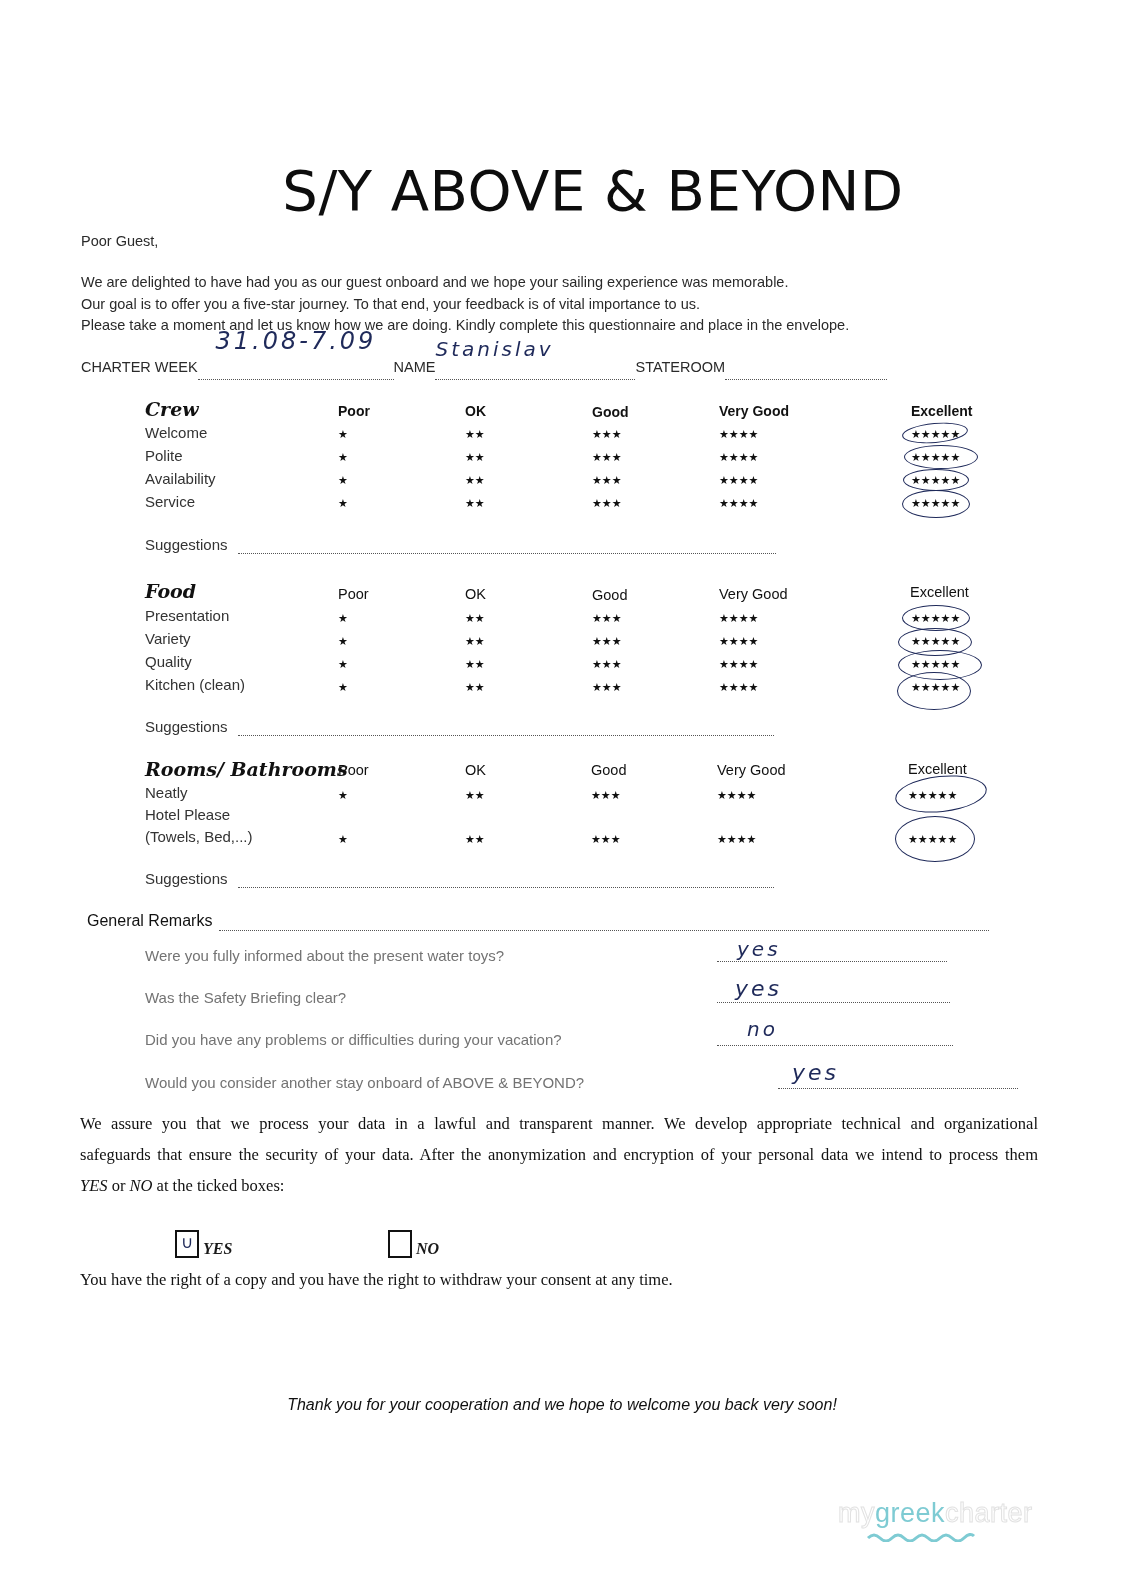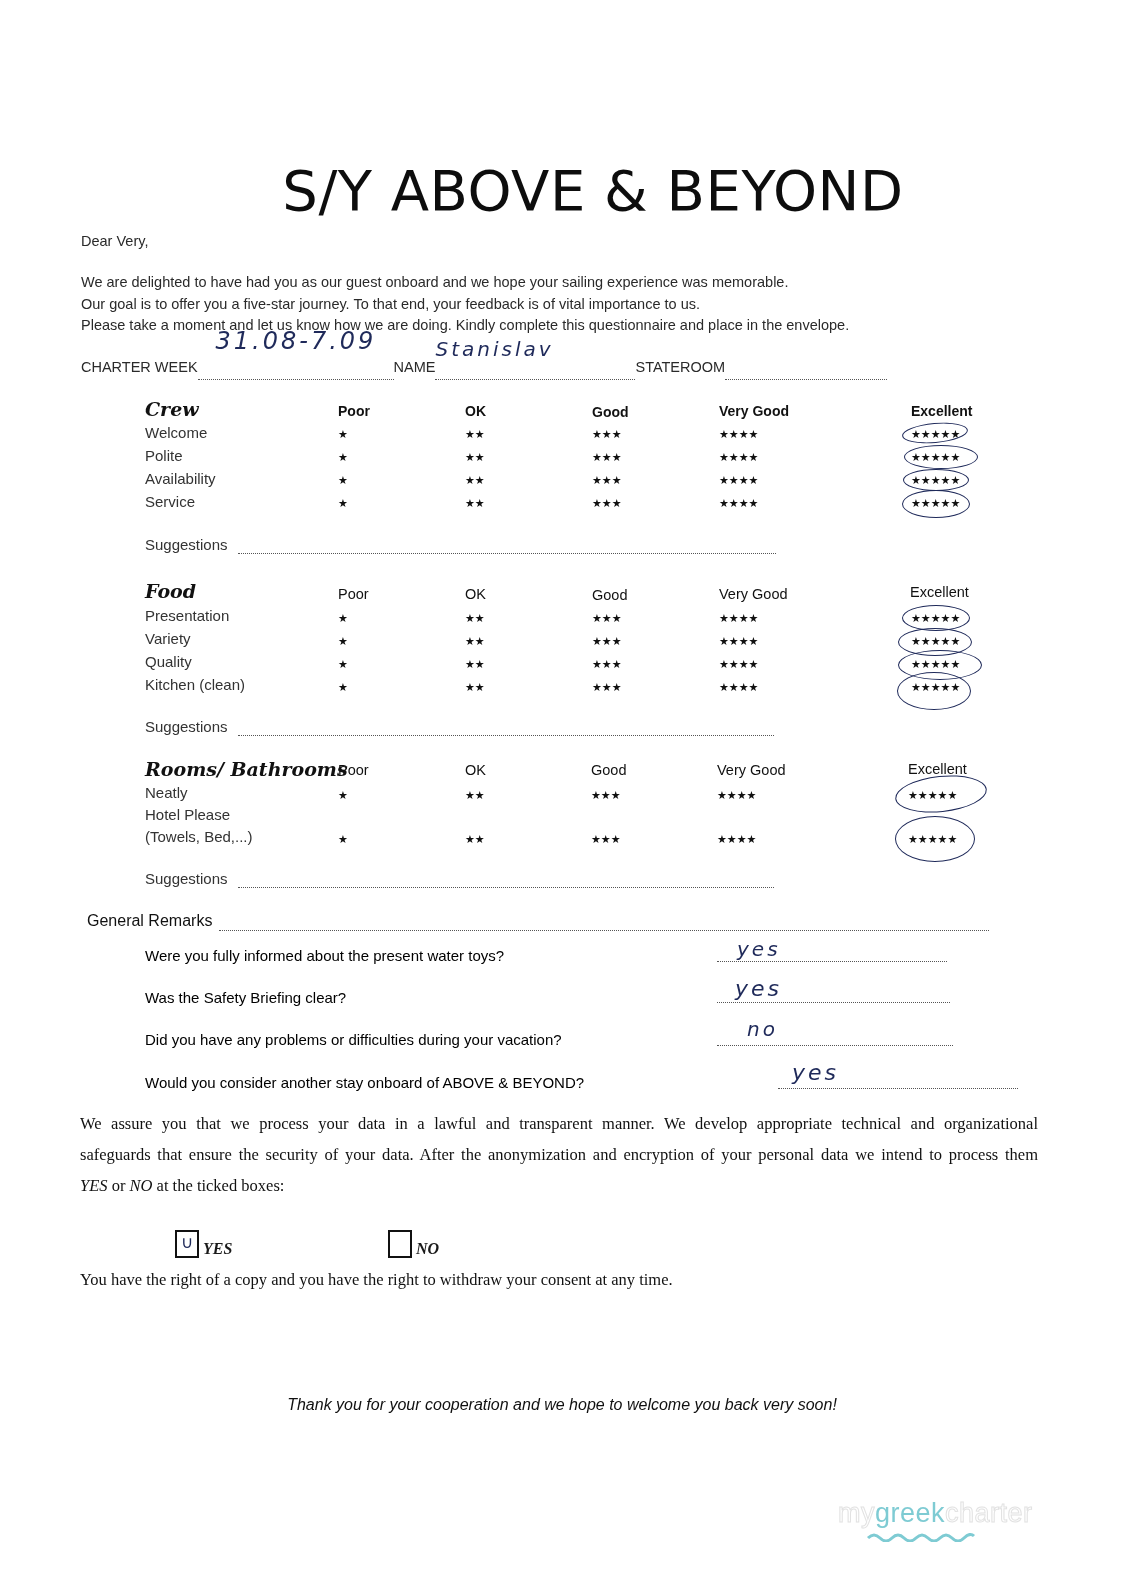--- a/index.html
+++ b/index.html
@@ -11,33 +11,33 @@
   .intro { font-size: 14.5px; color: #2a2a2a; line-height: 21.5px; }
   .hw { font-family: "DejaVu Sans", sans-serif; color: #1f2a5a; font-style: italic; letter-spacing: 3px; }
   .dots { border-bottom: 1.5px dotted #555; display: inline-block; }
   .sec-title { font-family: "DejaVu Serif", serif; font-weight: bold; font-style: italic; font-size: 19px; color: #111; }
   .col-h { font-size: 14.5px; color: #111; }
   .col-h.bold { font-weight: bold; font-size: 14px; }
   .row-label { font-size: 15px; color: #333; }
   .stars { font-size: 11px; color: #111; letter-spacing: 0px; }
   .circle { border: 1.8px solid #1f2a5a; border-radius: 50%; }
   .sugg { font-size: 15px; color: #333; }
-  .q { font-size: 15px; color: #000000; }
+  .q { font-size: 15px; color: #737373; }
   .legal { font-family: "Liberation Serif", serif; font-size: 16.5px; color: #111; line-height: 31px; text-align: justify; }
   .thanks { font-style: italic; font-size: 16px; color: #111; text-align: center; left: 0; width: 1124px; padding-left: 0; }
   .checkbox { width: 24px; height: 28px; border: 2px solid #111; box-sizing: border-box; }
   .cb-label { font-family: "Liberation Serif", serif; font-style: italic; font-weight: bold; font-size: 16px; }
   .wm { font-size: 27px; letter-spacing: 0.5px; }
 </style>
 </head>
 <body>
 
 <div class="abs title">S/Y ABOVE &amp; BEYOND</div>
 
-<div class="abs intro" style="left:81px; top:231px;">Dear Very,</div>
+<div class="abs intro" style="left:81px; top:231px;">Poor Guest,</div>
 <div class="abs intro" style="left:81px; top:272px; width:820px;">
   <div>We are delighted to have had you as our guest onboard and we hope your sailing experience was memorable.</div>
   <div>Our goal is to offer you a five-star journey. To that end, your feedback is of vital importance to us.</div>
   <div>Please take a moment and let us know how we are doing. Kindly complete this questionnaire and place in the envelope.</div>
 </div>
 
 <div class="abs intro" style="left:81px; top:357px; width:800px; white-space:nowrap;">
   <span>CHARTER WEEK</span><span class="dots" style="width:196px; position:relative;"><span class="hw abs" style="left:18px; top:-26px; font-size:24px; white-space:nowrap;">31.08-7.09</span>&nbsp;</span><span>NAME</span><span class="dots" style="width:200px; position:relative;"><span class="hw abs" style="left:0px; top:-18px; font-size:20px; white-space:nowrap;">Stanislav</span>&nbsp;</span><span>STATEROOM</span><span class="dots" style="width:162px;">&nbsp;</span>
 </div>
 

